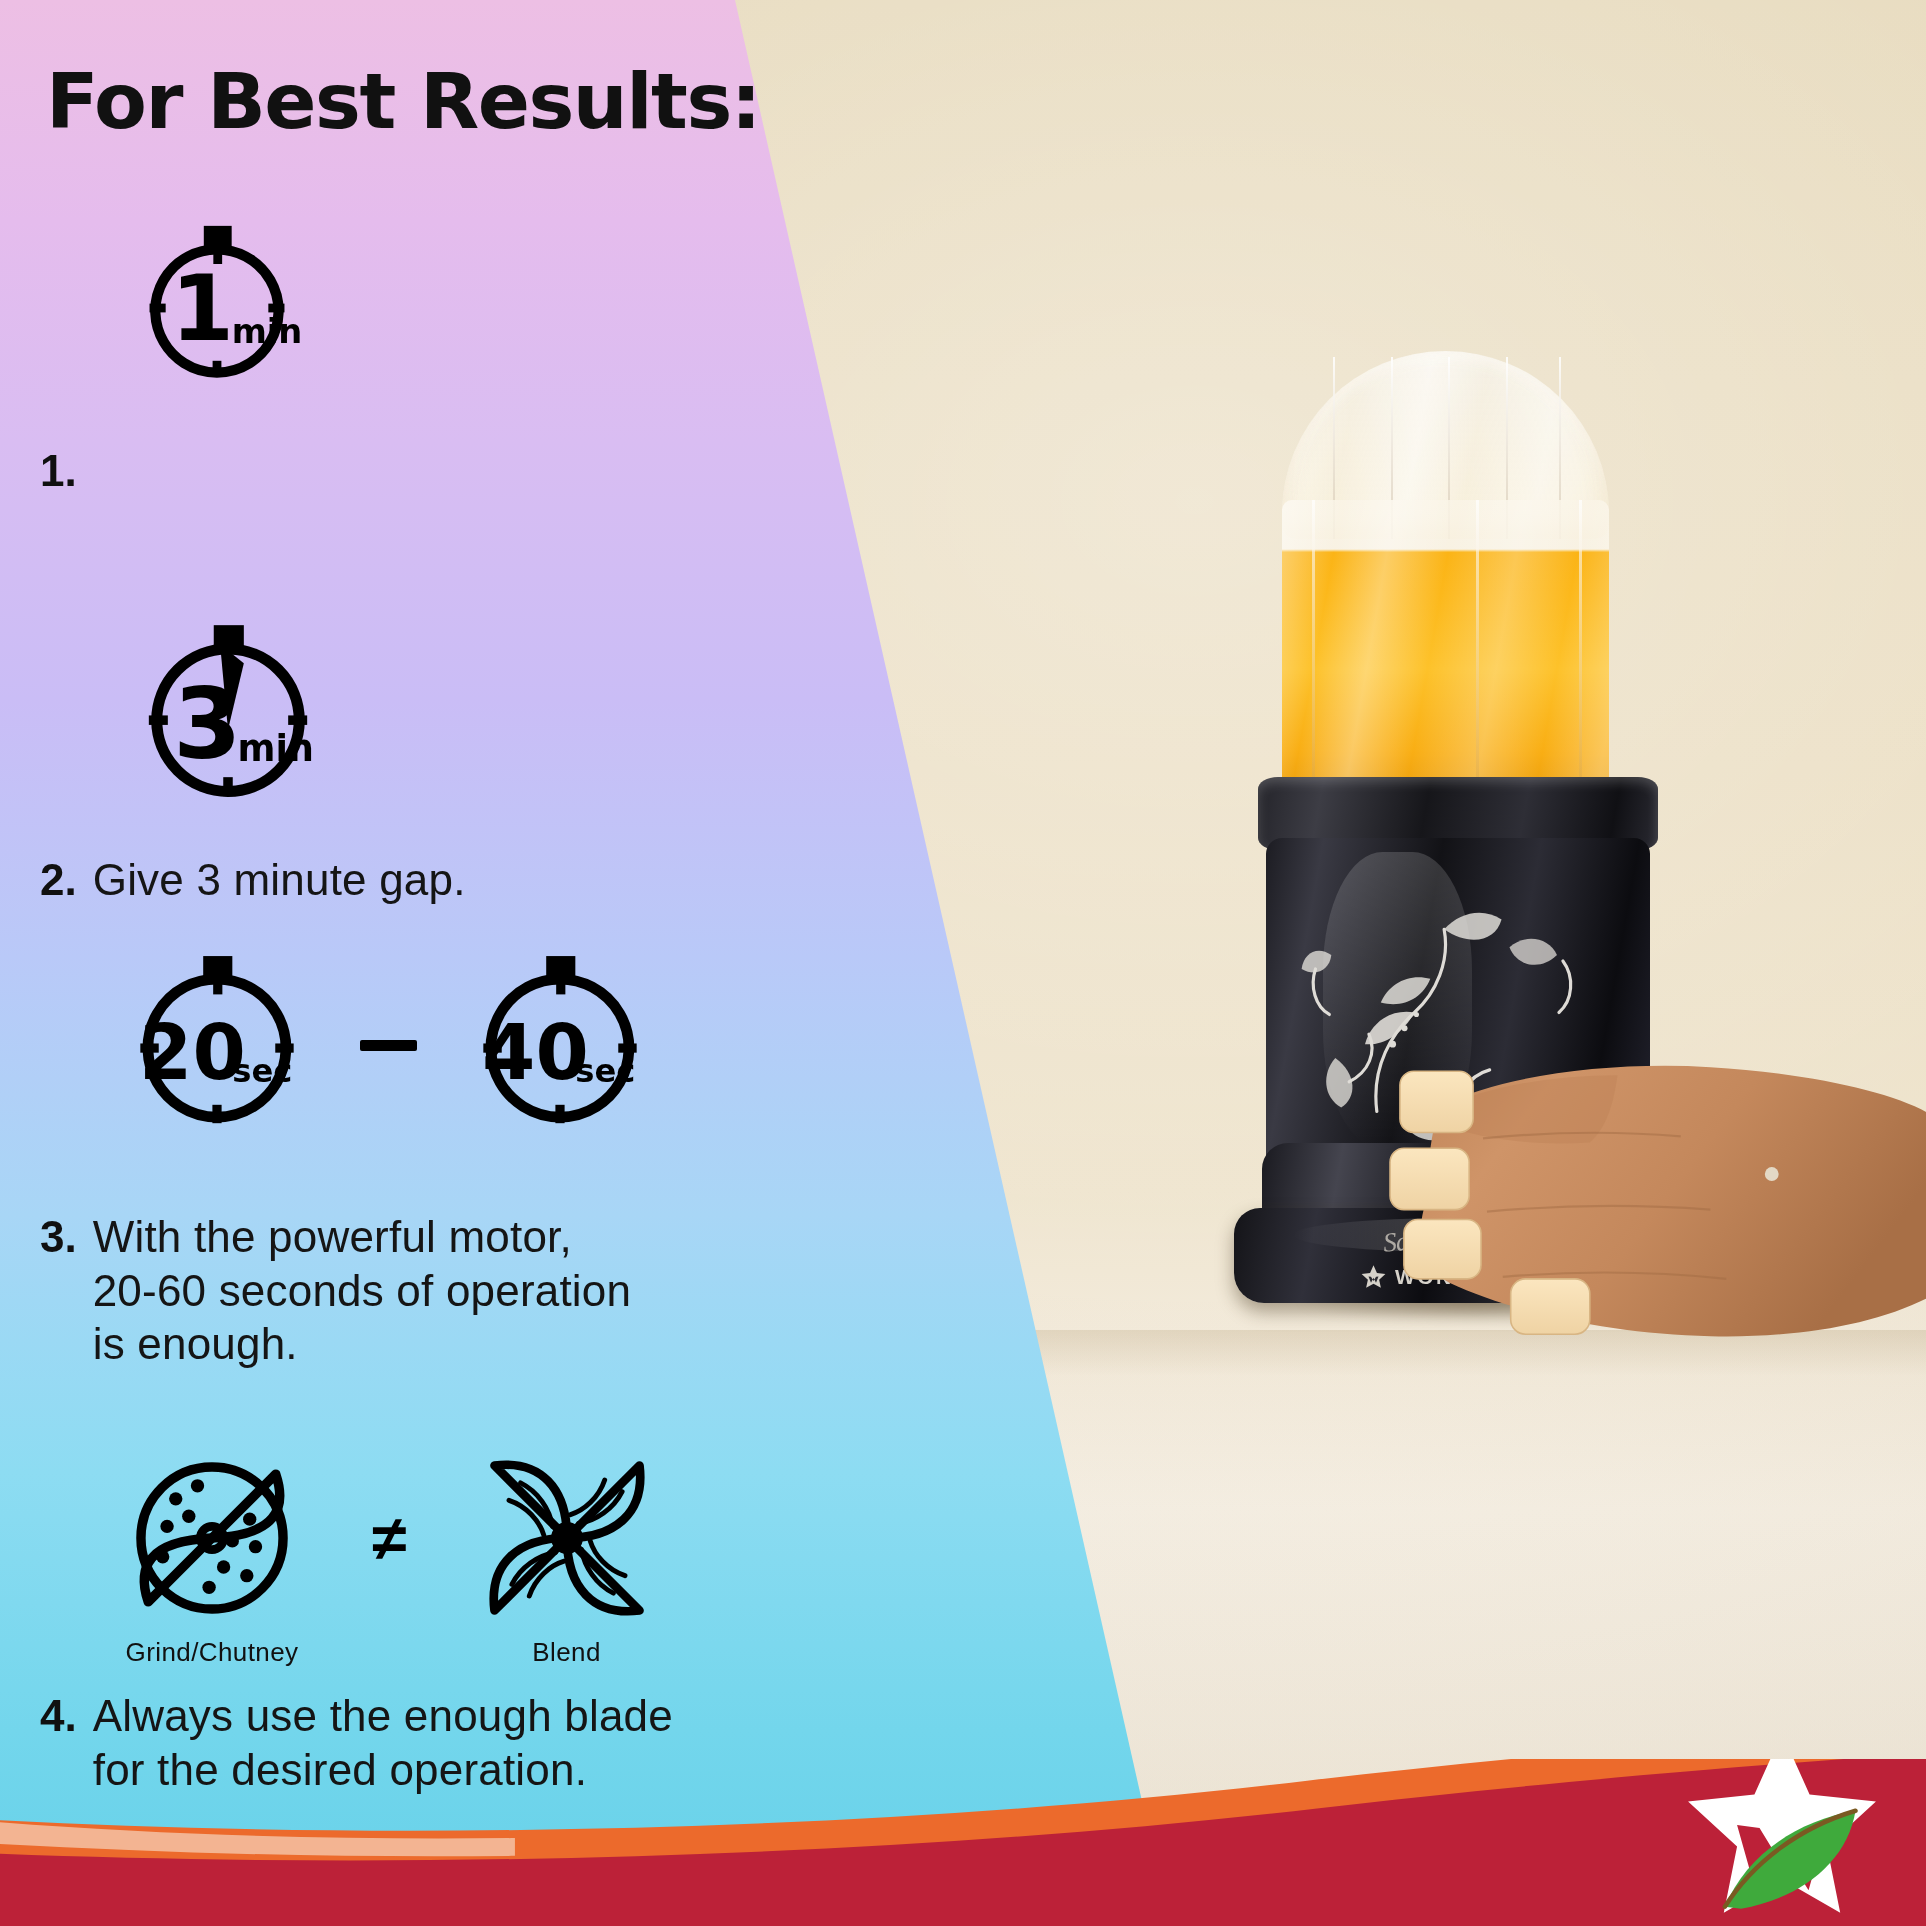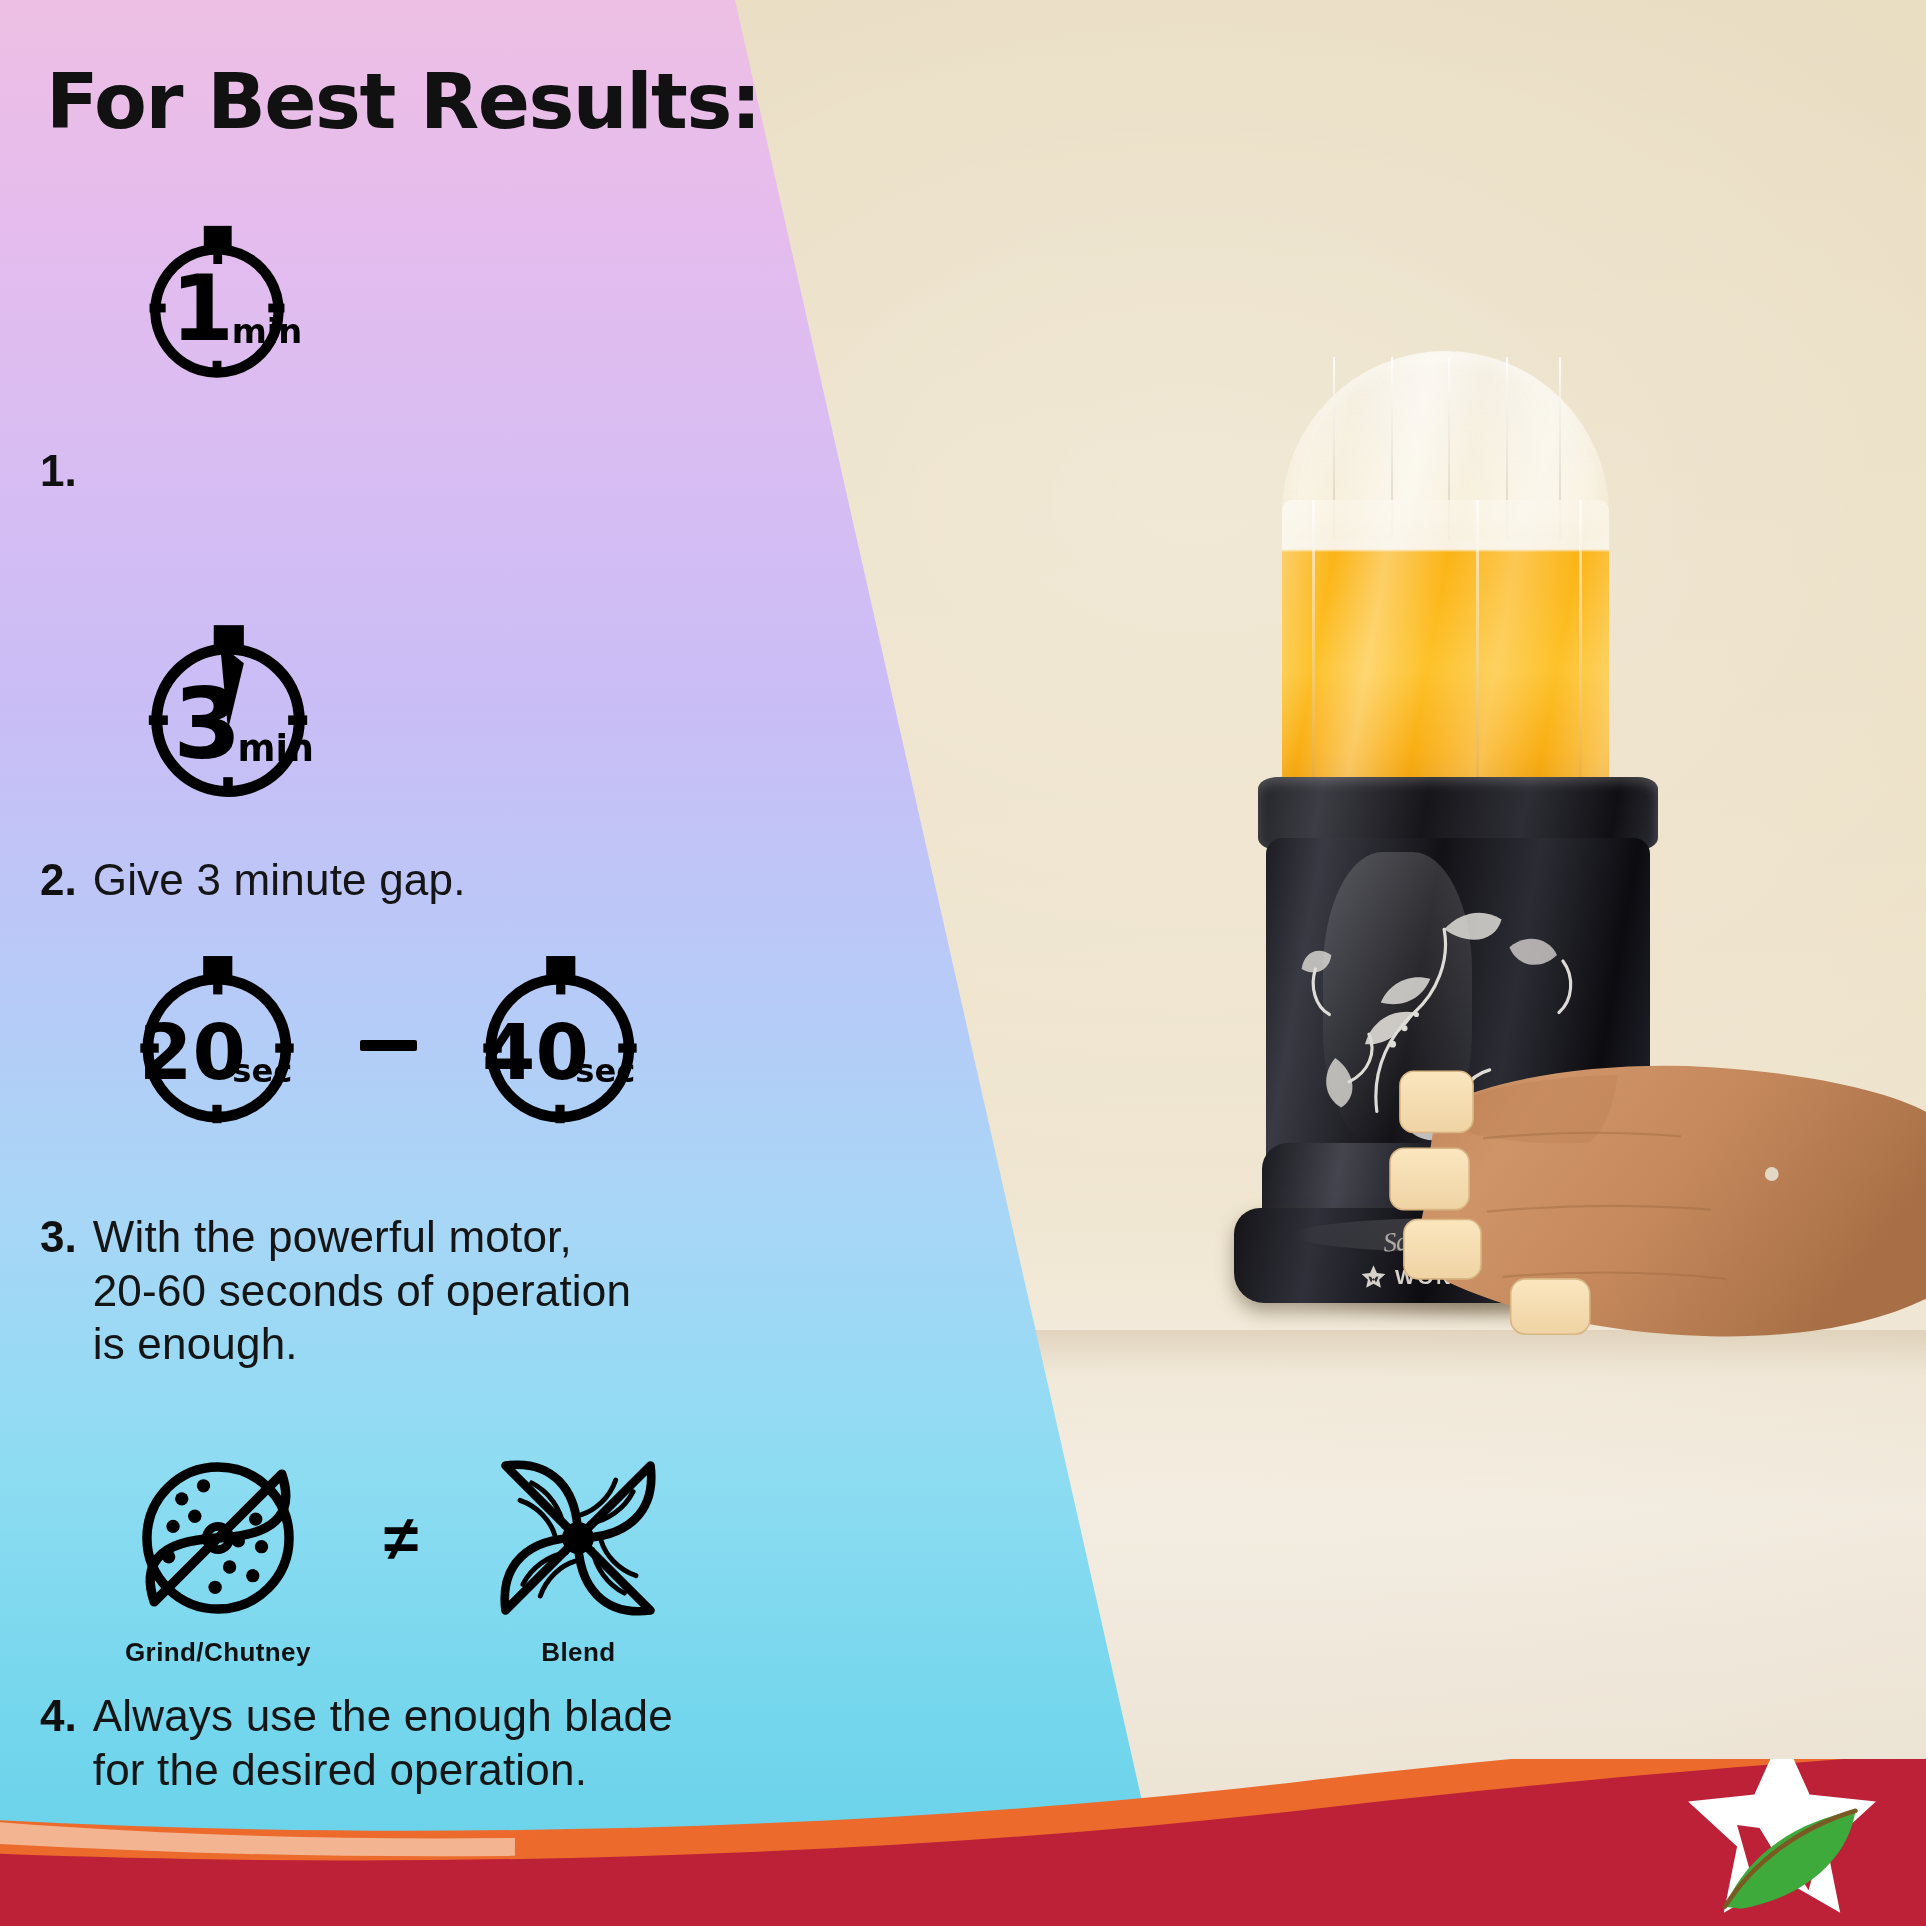--- a/index.html
+++ b/index.html
@@ -90,21 +90,21 @@
     letter-spacing:-1.5px;font-family:"DejaVu Sans",sans-serif;text-align:center;}
 
   .step{position:absolute;display:flex;gap:16px;}
   .step .num{font-size:44px;font-weight:700;color:#101010;line-height:1.22;}
   .step .body{font-size:44px;color:#151515;line-height:1.22;white-space:pre-line;letter-spacing:0.2px;}
 
   .icon-row{position:absolute;display:flex;align-items:center;}
   .dash{width:57px;height:11px;background:#000;border-radius:2px;margin:0 51px;}
   .neq{font-size:63px;font-weight:600;color:#000;margin:0 73px;padding-bottom:44px;}
   .blade-item{display:flex;flex-direction:column;align-items:center;gap:12px;}
-  .blade-cap{font-size:26px;font-weight:700;color:#111;letter-spacing:0.4px;text-align:right;}
+  .blade-cap{font-size:26px;font-weight:400;color:#111;letter-spacing:0.4px;text-align:right;}
 
   
   .band{position:absolute;left:0;bottom:0;width:1927px;height:168px;overflow:hidden;}
   .logo-badge{position:absolute;right:42px;bottom:6px;width:206px;height:194px;}
 </style>
 </head>
 <body>
 
 <div id="poster">
 

